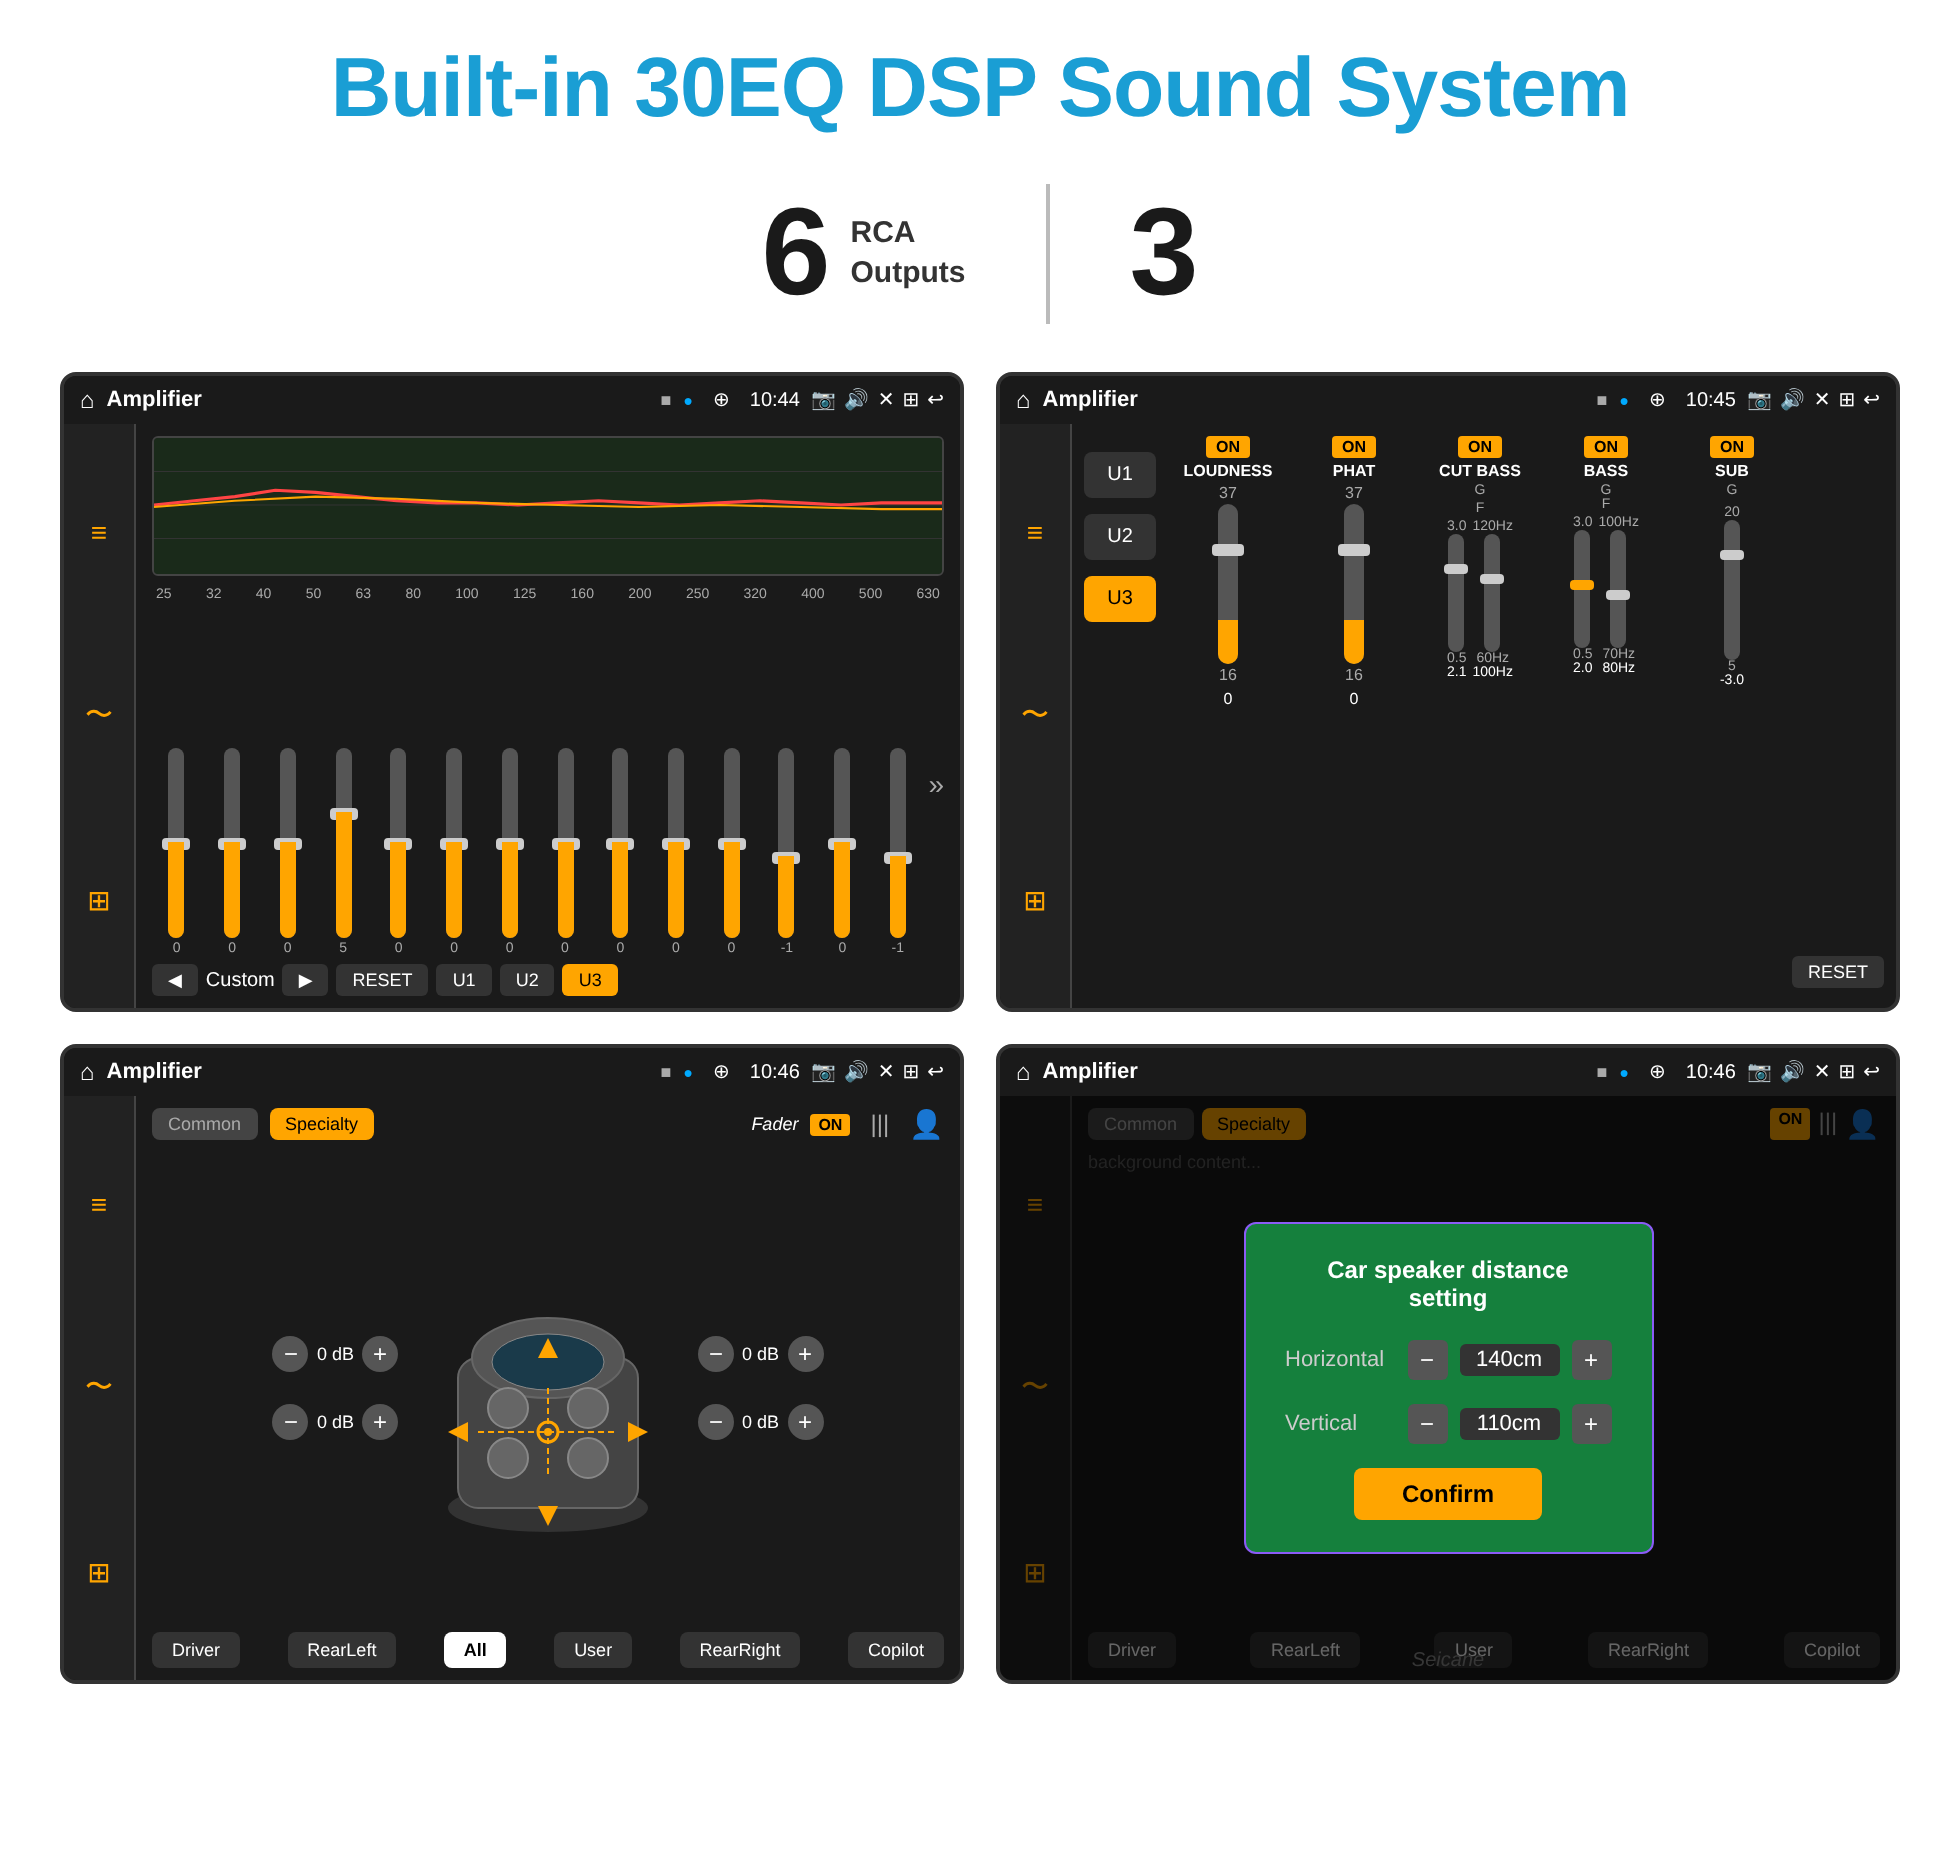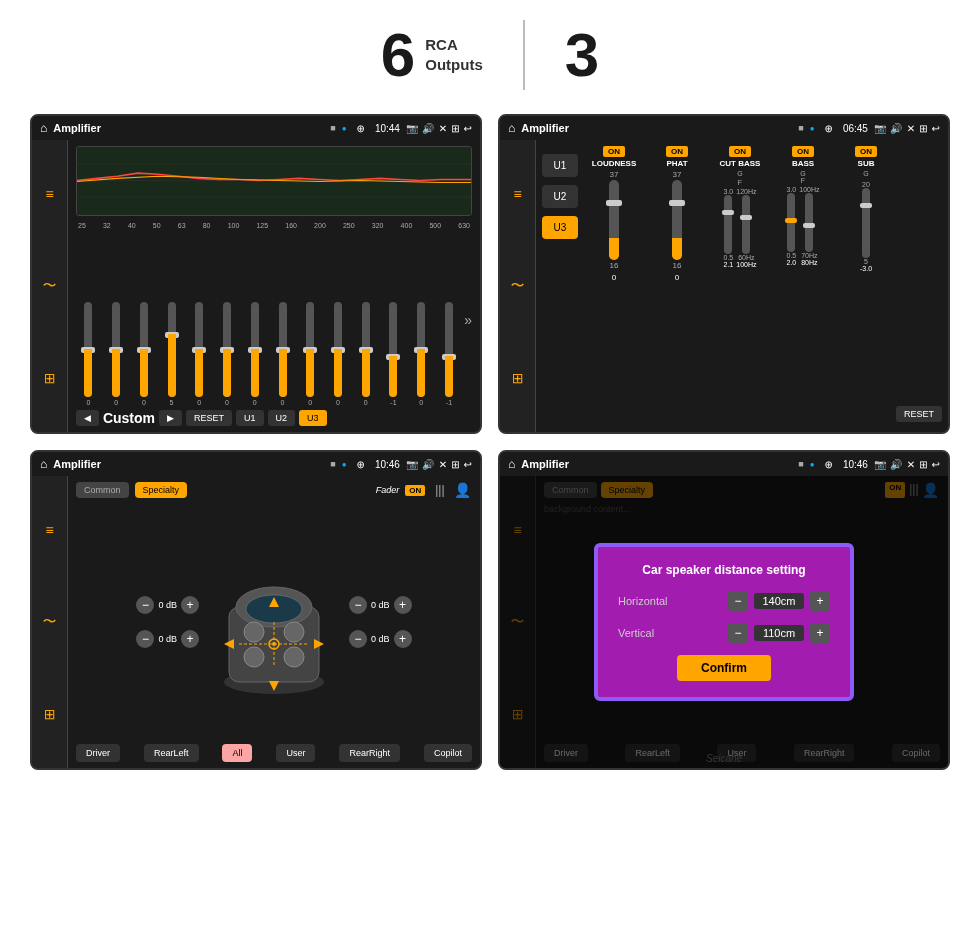--- a/index.html
+++ b/index.html
@@ -228,22 +228,22 @@
       cursor: pointer;
     }
 
     .eq-btn-gold {
       background: #ffa500;
       color: #000;
     }
 
     .eq-label {
       color: #fff;
-      font-size: 14px;
-      font-weight: bold;
+      font-size: 10px;
+      font-weight: normal;
     }
 
     
     .screen2-content {
       display: flex;
       height: calc(100% - 24px);
     }
 
     .screen2-sidebar {
       background: #222;
@@ -400,47 +400,48 @@
 
     .bottom-btn {
       background: #333;
       color: #fff;
       border-radius: 4px;
       font-size: 9px;
       padding: 4px 10px;
     }
 
     .bottom-btn-gold {
-      background: #fca5a5;
+      background: #ffffff;
       color: #000;
+      font-weight: bold;
     }
 
     
     .screen4-content {
       display: flex;
       height: calc(100% - 24px);
       position: relative;
     }
 
     .dialog-overlay {
       position: absolute;
       top: 0; left: 0; right: 0; bottom: 0;
       background: rgba(0,0,0,0.6);
       display: flex;
       align-items: center;
       justify-content: center;
       z-index: 10;
     }
 
     .dialog-box {
-      background: #a21caf;
+      background: #15803d;
       border-radius: 6px;
       padding: 16px 20px;
-      width: 260px;
-      border: 4px solid #8b5cf6;
+      width: 205px;
+      border: 1px solid #8b5cf6;
     }
 
     .dialog-title {
       color: #fff;
       font-size: 12px;
       font-weight: bold;
       margin-bottom: 14px;
       text-align: center;
     }
 
@@ -530,20 +531,21 @@
       padding: 6px 8px;
       display: flex;
       flex-direction: column;
     }
   </style>
 </head>
 <body>
 
 <div class="page-container">
 
+  <h1 class="main-title">Built-in 30EQ DSP Sound System</h1>
 
   <div class="stats-row">
     <div class="stat-item">
       <span class="stat-number">6</span>
       <span class="stat-text">RCA<br>Outputs</span>
     </div>
     <div class="stat-divider"></div>
     <div class="stat-divider"></div>
     <div class="stat-item">
       <span class="stat-number">3</span>
@@ -724,21 +726,21 @@
       </div>
     </div>
 
     <div class="screen">
       <div class="screen-header">
         <span class="screen-header-icon">⌂</span>
         <span class="screen-header-title">Amplifier</span>
         <span style="color:#aaa;font-size:9px;">■</span>
         <span style="color:#00aaff;font-size:8px;">●</span>
         <span style="color:#fff;font-size:10px;margin:0 4px;">⊕</span>
-        <span class="screen-header-time">06:45</span>
+        <span class="screen-header-time">10:45</span>
         <div class="screen-header-icons">
           <span>📷</span>
           <span>🔊</span>
           <span>✕</span>
           <span>⊞</span>
           <span>↩</span>
         </div>
       </div>
       <div class="screen2-content">
         <div class="screen2-sidebar">

